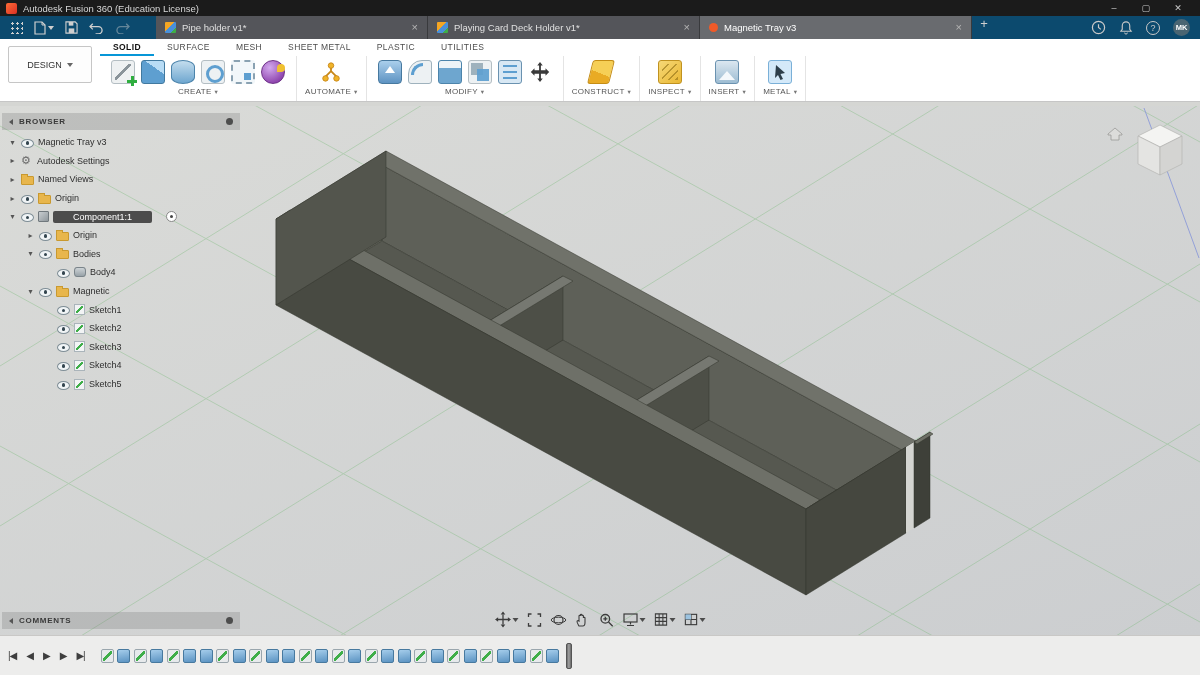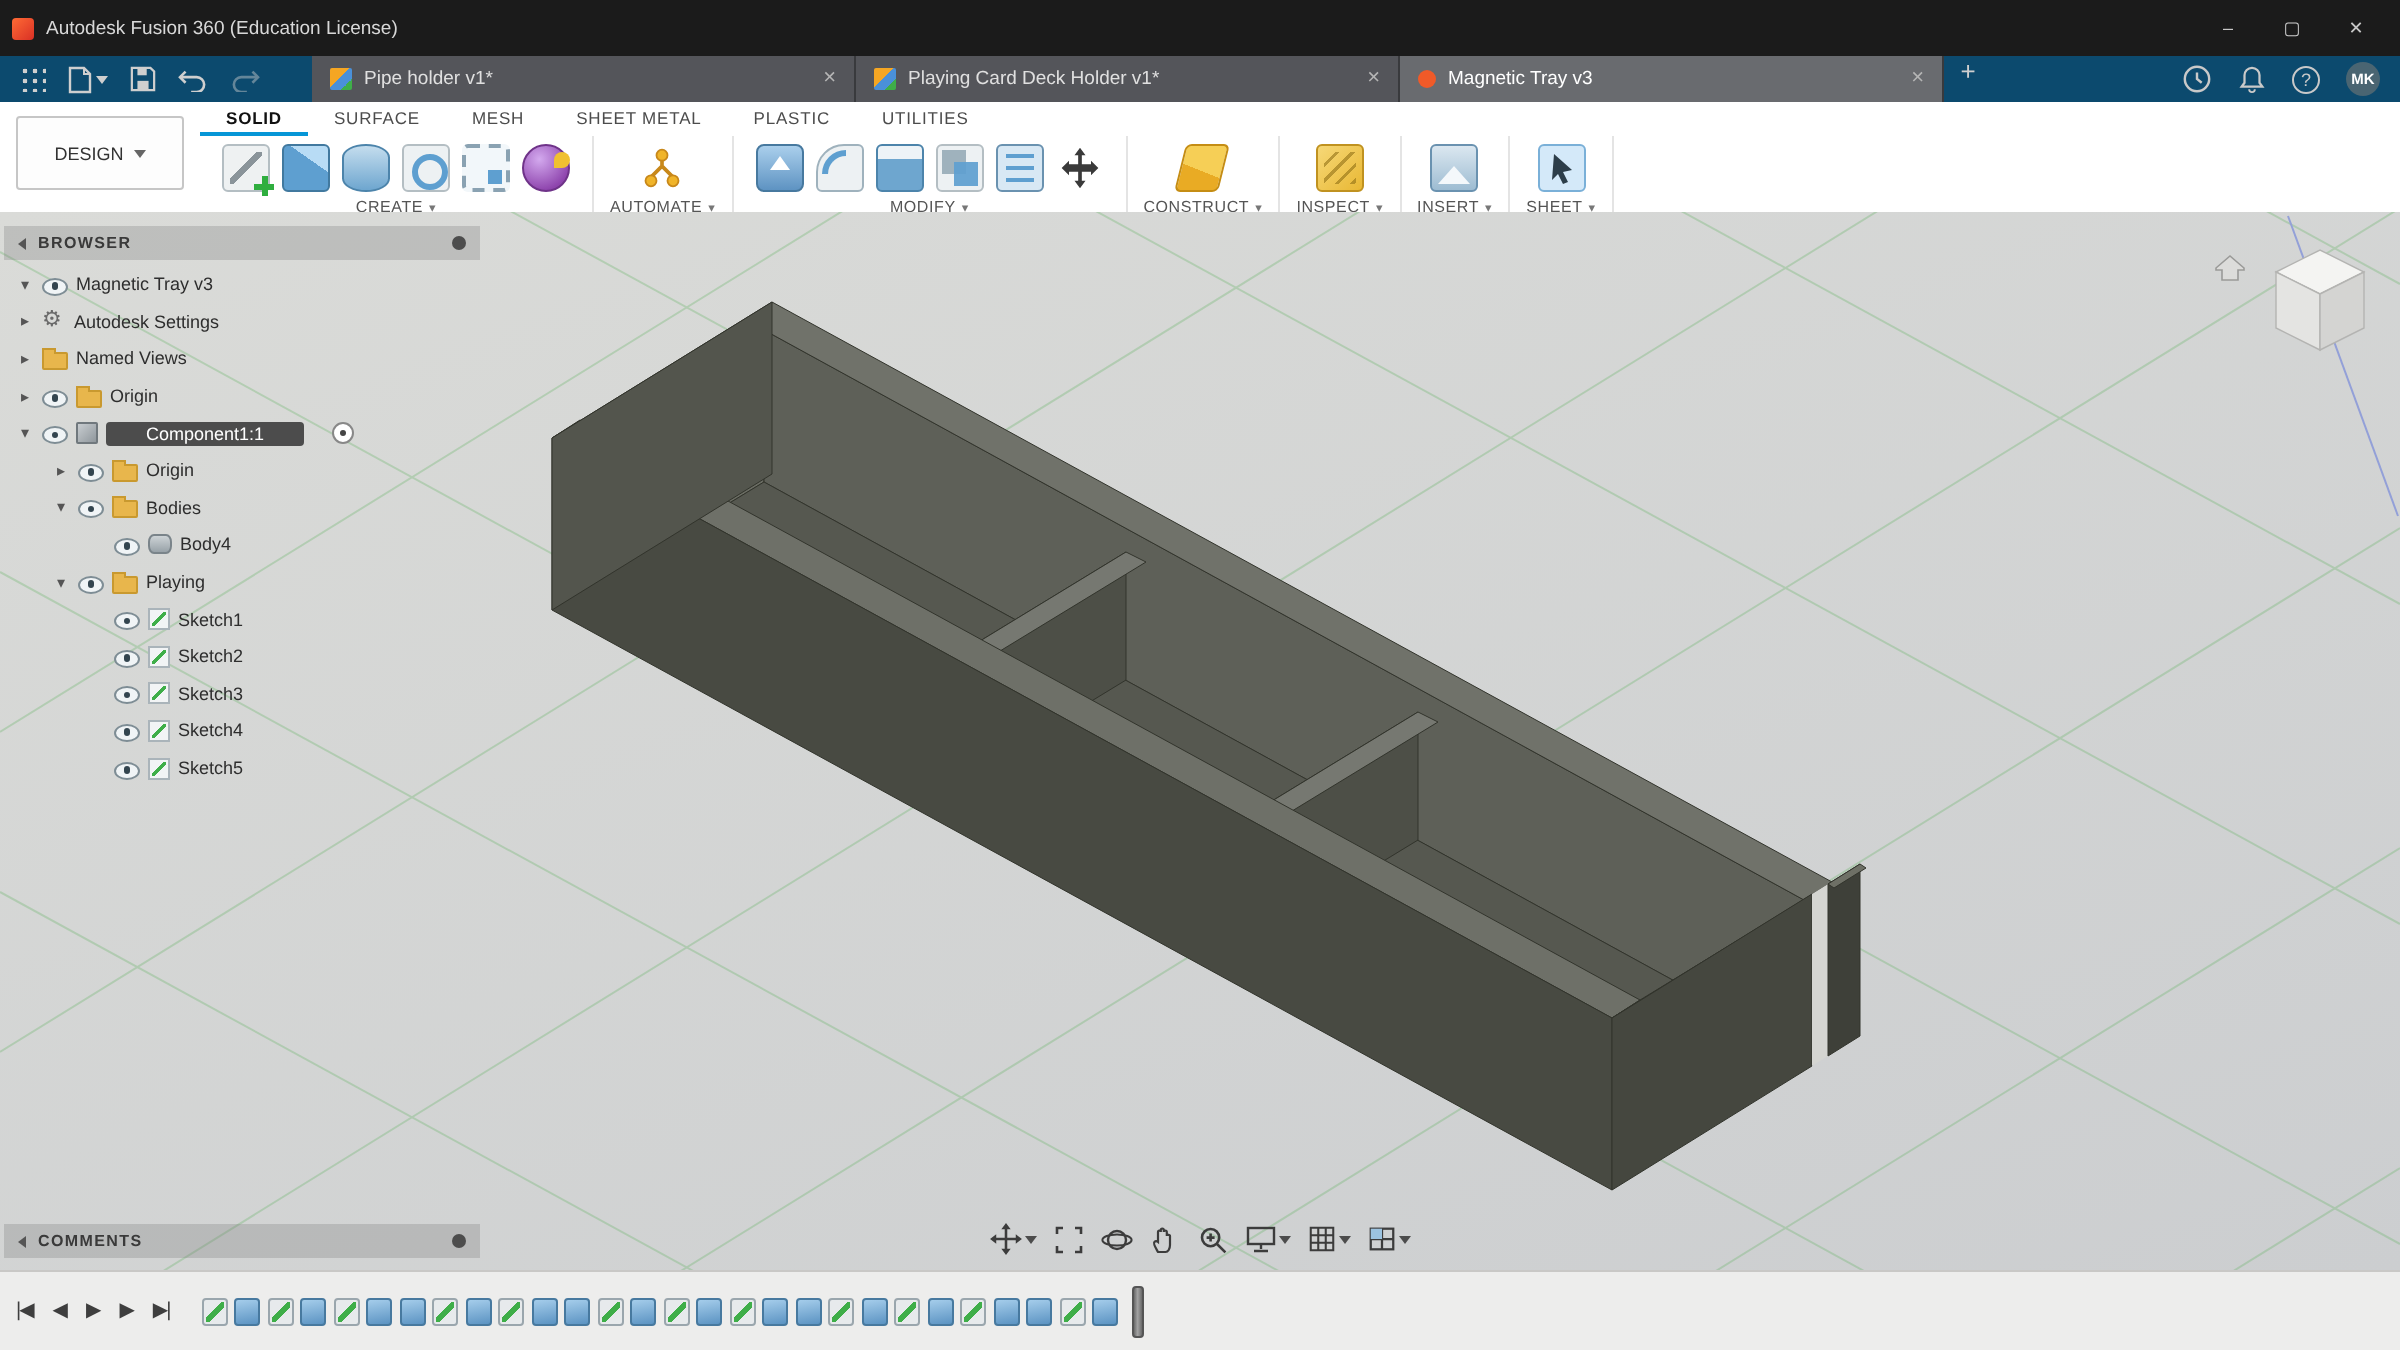--- a/index.html
+++ b/index.html
@@ -1,20 +1,20 @@
 <!DOCTYPE html>
 <html><head>
 <meta charset="utf-8">
 <style>
 *{margin:0;padding:0;box-sizing:border-box}
 html,body{width:1200px;height:675px;overflow:hidden}
 body{font-family:"Liberation Sans",sans-serif;background:#d5d6d3;position:relative;font-size:10px}
 
 
-.titlebar{height:28px;background:#1b1b1b;display:flex;align-items:center;color:#dddddd;padding:0 6px;gap:6px}
+.titlebar{height:16px;background:#1b1b1b;display:flex;align-items:center;color:#dddddd;padding:0 6px;gap:6px}
 .app-ico{width:11px;height:11px;border-radius:2px;background:linear-gradient(135deg,#ff6b35,#d93025);flex:none}
 .tb-title{font-size:9.5px;color:#d8d8d8}
 .win-controls{margin-left:auto;display:flex}
 .win-btn{width:32px;text-align:center;font-size:9px;color:#c8c8c8;line-height:20px}
 
 
 .tabbar{height:23px;background:#0c4a6e;display:flex;align-items:center;color:#d5d5d5}
 .tb-left{display:flex;align-items:center;gap:11px;padding:0 10px;flex:none}
 .tb-grid{width:13px;height:13px;background-image:radial-gradient(#cfcfcf 1.1px,transparent 1.3px);background-size:5px 5px}
 .tbi{display:block}
@@ -282,21 +282,21 @@
       </div>
       <div class="rgroup">
         <div class="ricons">
           <div class="ri ri-select ri-plain">
             <svg width="18" height="18" viewBox="0 0 18 18">
                 <path d="M5 2l9 8-4.5 1 2.5 5-2.5 1-2.5-5L4 15z" fill="#2d3e4a"></path>
               </svg>
           </div>
         </div>
         <div class="rlabel">
-            <span>SHEET</span>
+            <span>METAL</span>
           </div>
       </div>
     </div>
   </div>
 </div>
 
 <div class="viewport">
   <svg class="scene" viewBox="0 0 1200 529">
 
     <g stroke="#69b469" stroke-width="1" opacity="0.32">
@@ -398,21 +398,21 @@
       <div class="brow i2">
         <span class="tw"></span>
         <span class="ico-eye"></span>
         <span class="ico-body"></span>
         <span class="lbl">Body4</span>
       </div>
       <div class="brow i1">
         <span class="tw open"></span>
         <span class="ico-eye"></span>
         <span class="ico-folder"></span>
-        <span class="lbl">Playing</span>
+        <span class="lbl">Magnetic</span>
       </div>
       <div class="brow i2">
         <span class="tw"></span>
         <span class="ico-eye"></span>
         <span class="ico-sketchn"></span>
         <span class="lbl">Sketch1</span>
       </div>
       <div class="brow i2">
         <span class="tw"></span>
         <span class="ico-eye"></span>

